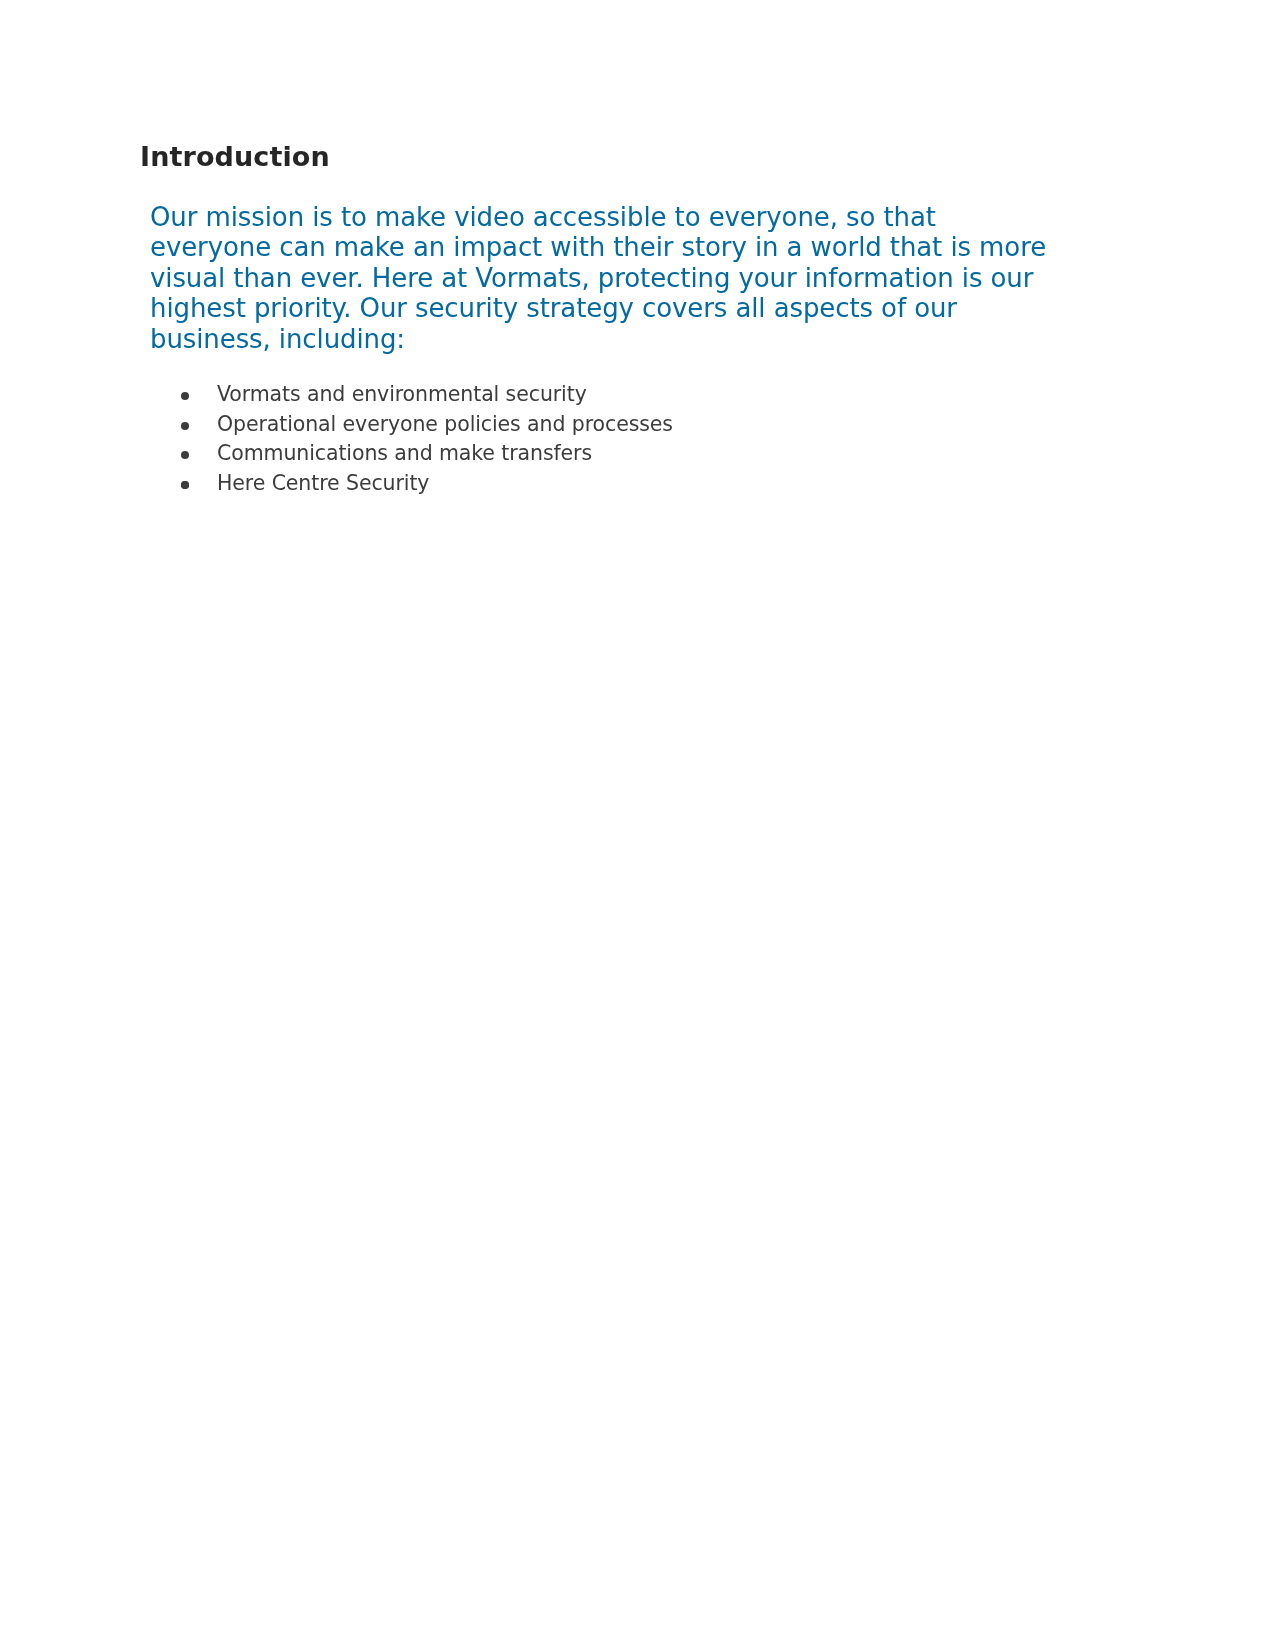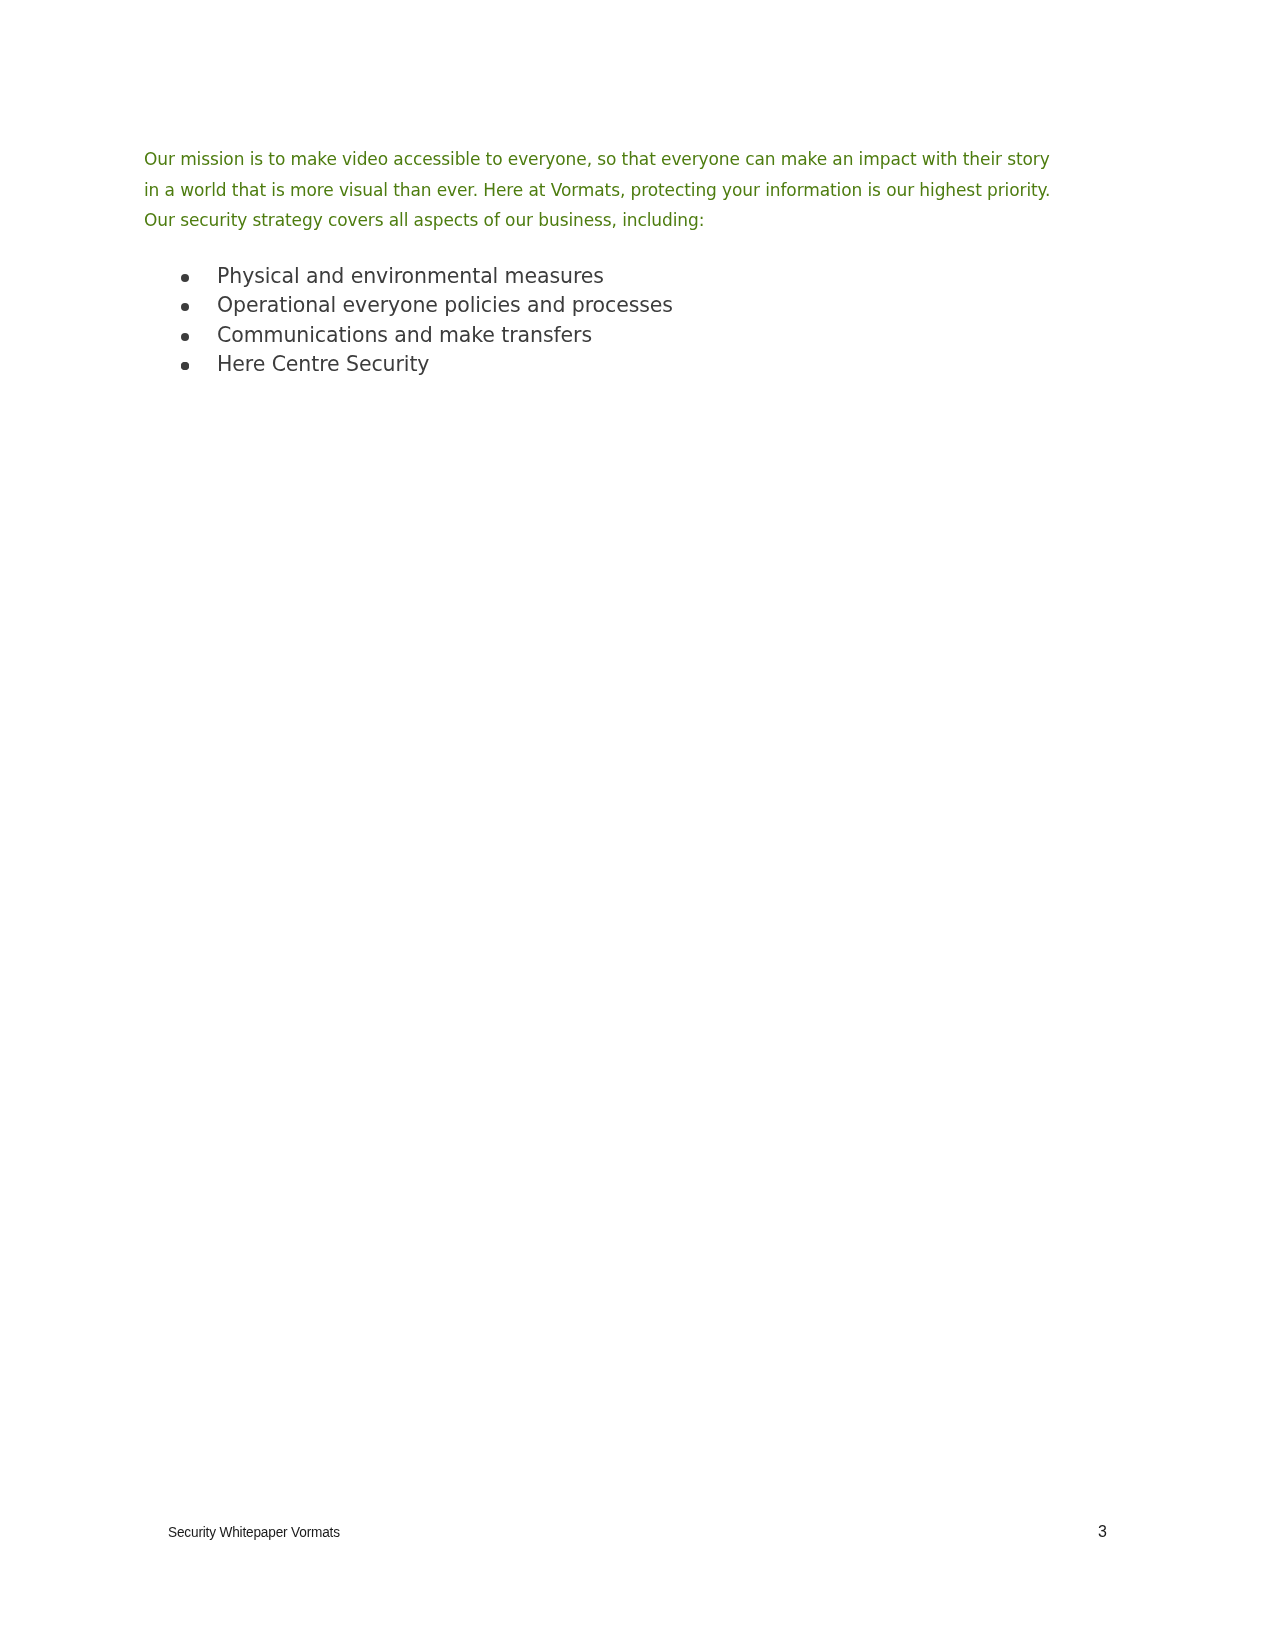--- a/index.html
+++ b/index.html
@@ -29,25 +29,25 @@
     font-family: "DejaVu Sans", "Liberation Sans", sans-serif;
     font-size: 27px;
     font-weight: 700;
     color: #262626;
     letter-spacing: 0.1px;
     margin: 0 0 28px 0;
     line-height: 1.25;
   }
   .doc-paragraph {
     font-family: "DejaVu Sans", "Liberation Sans", sans-serif;
-    font-size: 17px;
+    font-size: 26px;
     font-weight: 400;
-    color: #4d7c0f;
+    color: #0369a1;
     line-height: 30.5px;
-    margin: 4px;
+    margin: 10px;
     text-align: left;
     letter-spacing: -0.1px;
   }
   .intro-paragraph {
     margin-bottom: 26px;
   }
   .bullet-list {
     list-style: none;
     margin: 0 0 32px 0;
     padding: 0;
@@ -101,27 +101,28 @@
     white-space: nowrap;
   }
 </style>
 </head>
 <body>
 
 <div class="page">
 
   <div class="content">
 
+    <h1 class="doc-heading">Introduction</h1>
 
     <p class="doc-paragraph intro-paragraph">Our mission is to make video accessible to everyone, so that everyone can make an impact with their story in a world that is more visual than ever. Here at Vormats, protecting your information is our highest priority. Our security strategy covers all aspects of our business, including:</p>
 
     <ul class="bullet-list">
       <li class="bullet-item">
         <span class="bullet-marker"></span>
-        <span>Physical and environmental measures</span>
+        <span>Vormats and environmental security</span>
       </li>
       <li class="bullet-item">
         <span class="bullet-marker"></span>
         <span>Operational everyone policies and processes</span>
       </li>
       <li class="bullet-item">
         <span class="bullet-marker"></span>
         <span>Communications and make transfers</span>
       </li>
       <li class="bullet-item">
@@ -129,18 +130,14 @@
       </li>
       <li class="bullet-item">
         <span class="bullet-marker"></span>
         <span>Here Centre Security</span>
       </li>
     </ul>
 
 
   </div>
 
-  <div class="page-footer">
-    <span class="footer-text">Security Whitepaper Vormats</span>
-    <span class="footer-page-number">3</span>
-  </div>
 
 </div>
 
 </body></html>

